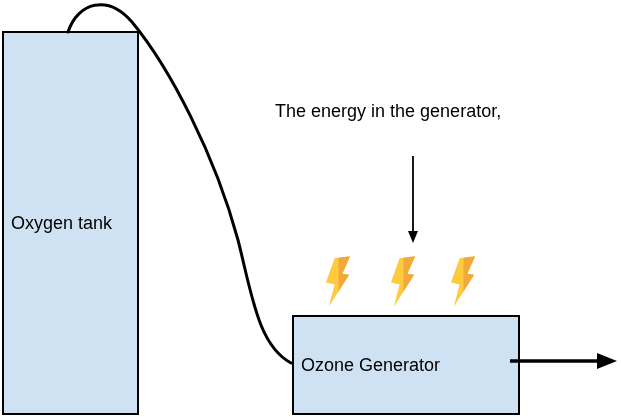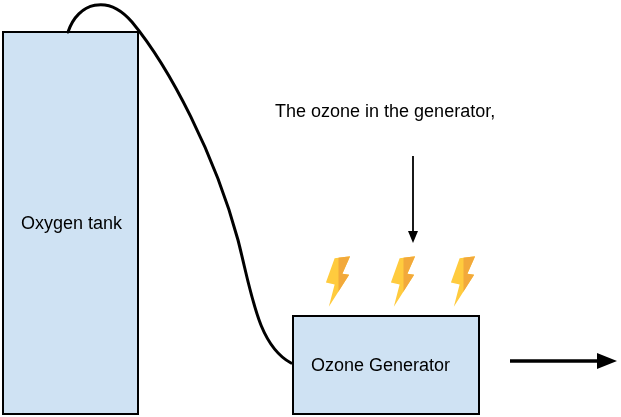--- a/index.html
+++ b/index.html
@@ -25,27 +25,27 @@
   }
   #oxygen-tank {
     left: 2px;
     top: 31px;
     width: 137px;
     height: 384px;
   }
   #ozone-generator {
     left: 292px;
     top: 315px;
-    width: 188px;
+    width: 228px;
     height: 100px;
   }
   .box-label {
     font-size: 18px;
     color: #000000;
-    padding-left: 17px;
+    padding-left: 7px;
     white-space: nowrap;
   }
   #annotation {
     position: absolute;
     left: 275px;
     top: 100px;
     font-size: 18px;
     line-height: 22px;
     color: #000000;
     white-space: nowrap;
@@ -73,21 +73,21 @@
 
   <div id="oxygen-tank" class="box">
     <span class="box-label">Oxygen tank</span>
   </div>
 
   <div id="ozone-generator" class="box">
     <span class="box-label">Ozone Generator</span>
   </div>
 
   <div id="annotation">
-    <div>The ozone in the generator,</div>
+    <div>The energy in the generator,</div>
   </div>
 
   <svg id="bolt-1" class="bolt" viewBox="0 0 32 52">
     <defs>
         <clipPath id="bclip1">
           <rect x="16" y="0" width="16" height="52"></rect>
         </clipPath>
       </defs>
     <polygon points="12,2 28,0 20,18 27,19 6,52 12,29 3,27" fill="#FFCB3E"></polygon>
     <polygon points="12,2 28,0 20,18 27,19 6,52 12,29 3,27" clip-path="url(#bclip1)" fill="#F2A93B"></polygon>

